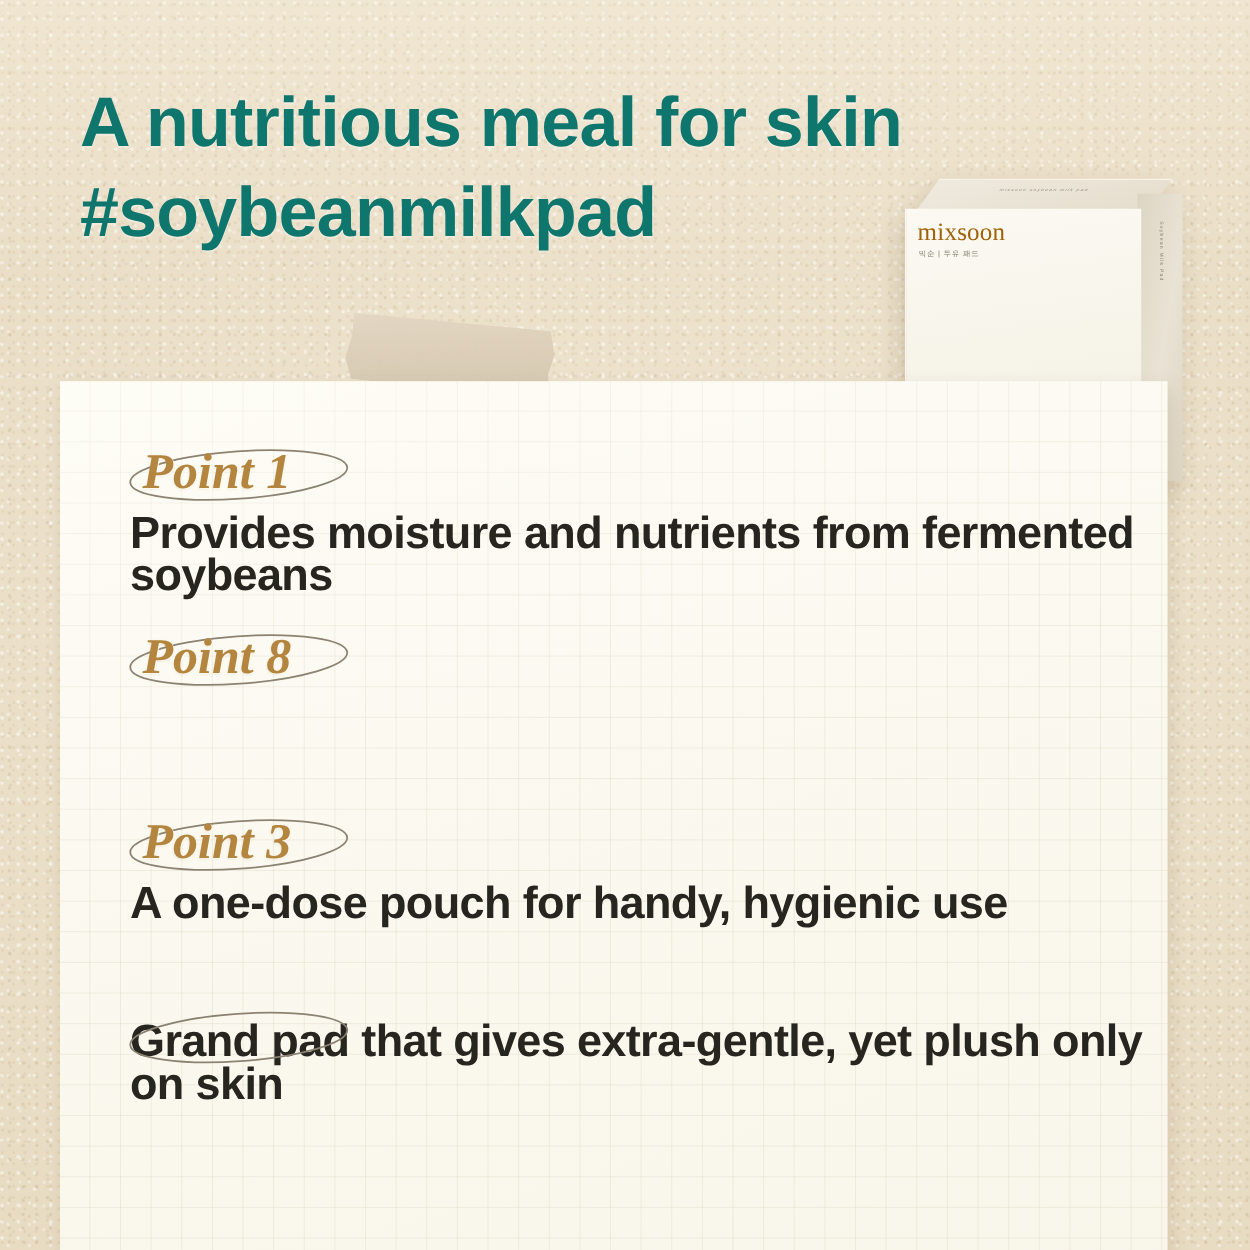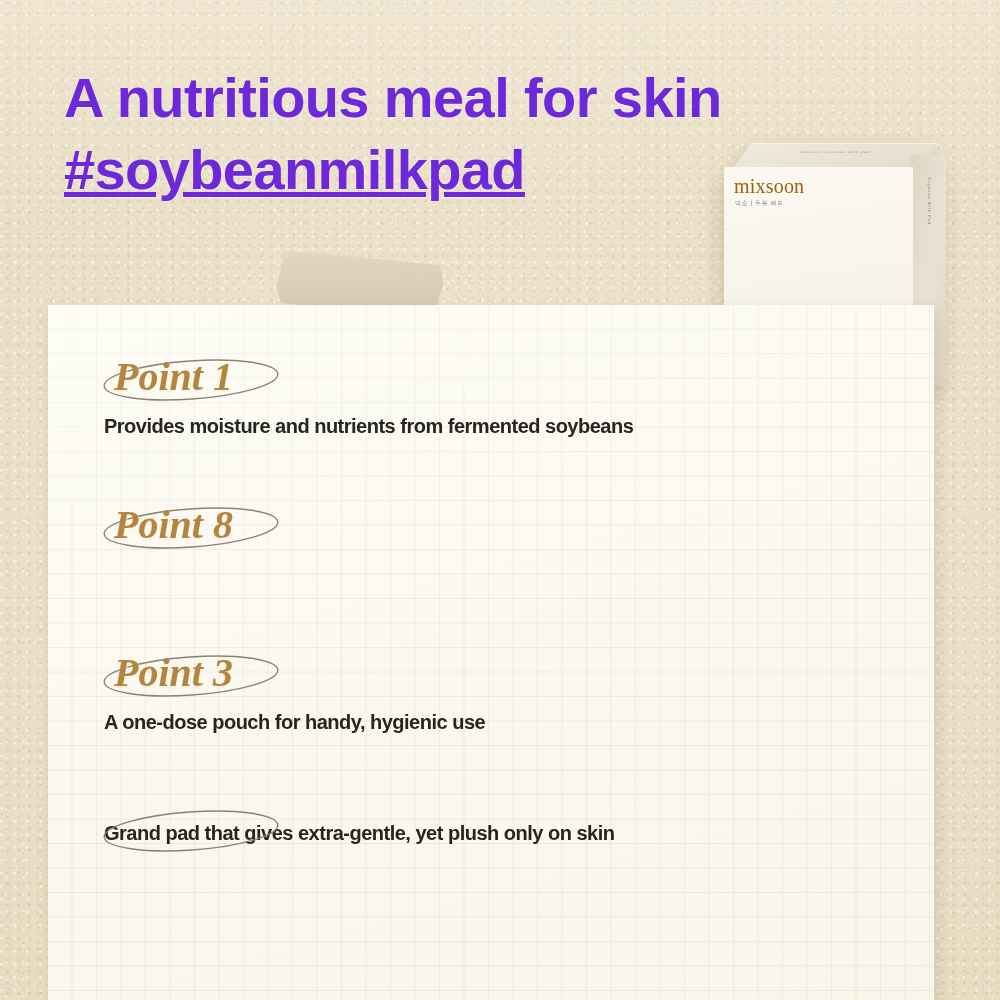--- a/index.html
+++ b/index.html
@@ -25,27 +25,27 @@
   .bg-vignette{
     position:absolute;inset:0;
     background:
       linear-gradient(180deg, rgba(255,250,238,.30) 0%, rgba(255,250,238,0) 22%),
       radial-gradient(140% 110% at 50% 45%, rgba(255,252,244,.22) 0%, rgba(220,203,169,.10) 62%, rgba(196,174,135,.28) 100%);
   }
 
   
   .headline{
     position:absolute;left:64px;top:62px;width:800px;
-    color:#6d28d9;
+    color:#0f766e;
     font-family:"Liberation Sans",sans-serif;
     font-weight:700;font-size:56px;line-height:72px;
     letter-spacing:-.6px;
     text-shadow:0 1px 0 rgba(255,255,255,.35);
   }
-  .headline .l2{display:block;text-decoration:underline;}
+  .headline .l2{display:block;}
 
   
   .product{
     position:absolute;left:714px;top:143px;width:232px;height:250px;
     filter:drop-shadow(-4px 8px 10px rgba(150,128,96,.32));
   }
   .pb-top{
     position:absolute;left:18px;top:0;width:186px;height:26px;
     background:linear-gradient(160deg,#efeade 0%,#e4ddcd 100%);
     transform:skewX(-36deg);transform-origin:bottom left;
@@ -134,21 +134,21 @@
     color:#b4853f;
     text-shadow:1px 1px 0 rgba(255,252,242,.75), 0 1px 2px rgba(140,105,50,.18);
   }
   .ellipse{
     position:absolute;left:-4px;top:6px;z-index:1;
     width:190px;height:46px;overflow:visible;
   }
   .point-body{
     margin-left:56px;margin-top:6px;
     font-family:"Liberation Sans",sans-serif;
-    font-weight:700;font-size:20px;line-height:34px;
+    font-weight:700;font-size:36px;line-height:34px;
     color:#27251f;letter-spacing:-.5px;
   }
 </style>
 </head>
 <body>
 
 <div class="bg-texture"></div>
 <div class="bg-vignette"></div>
 
 <div class="headline">

